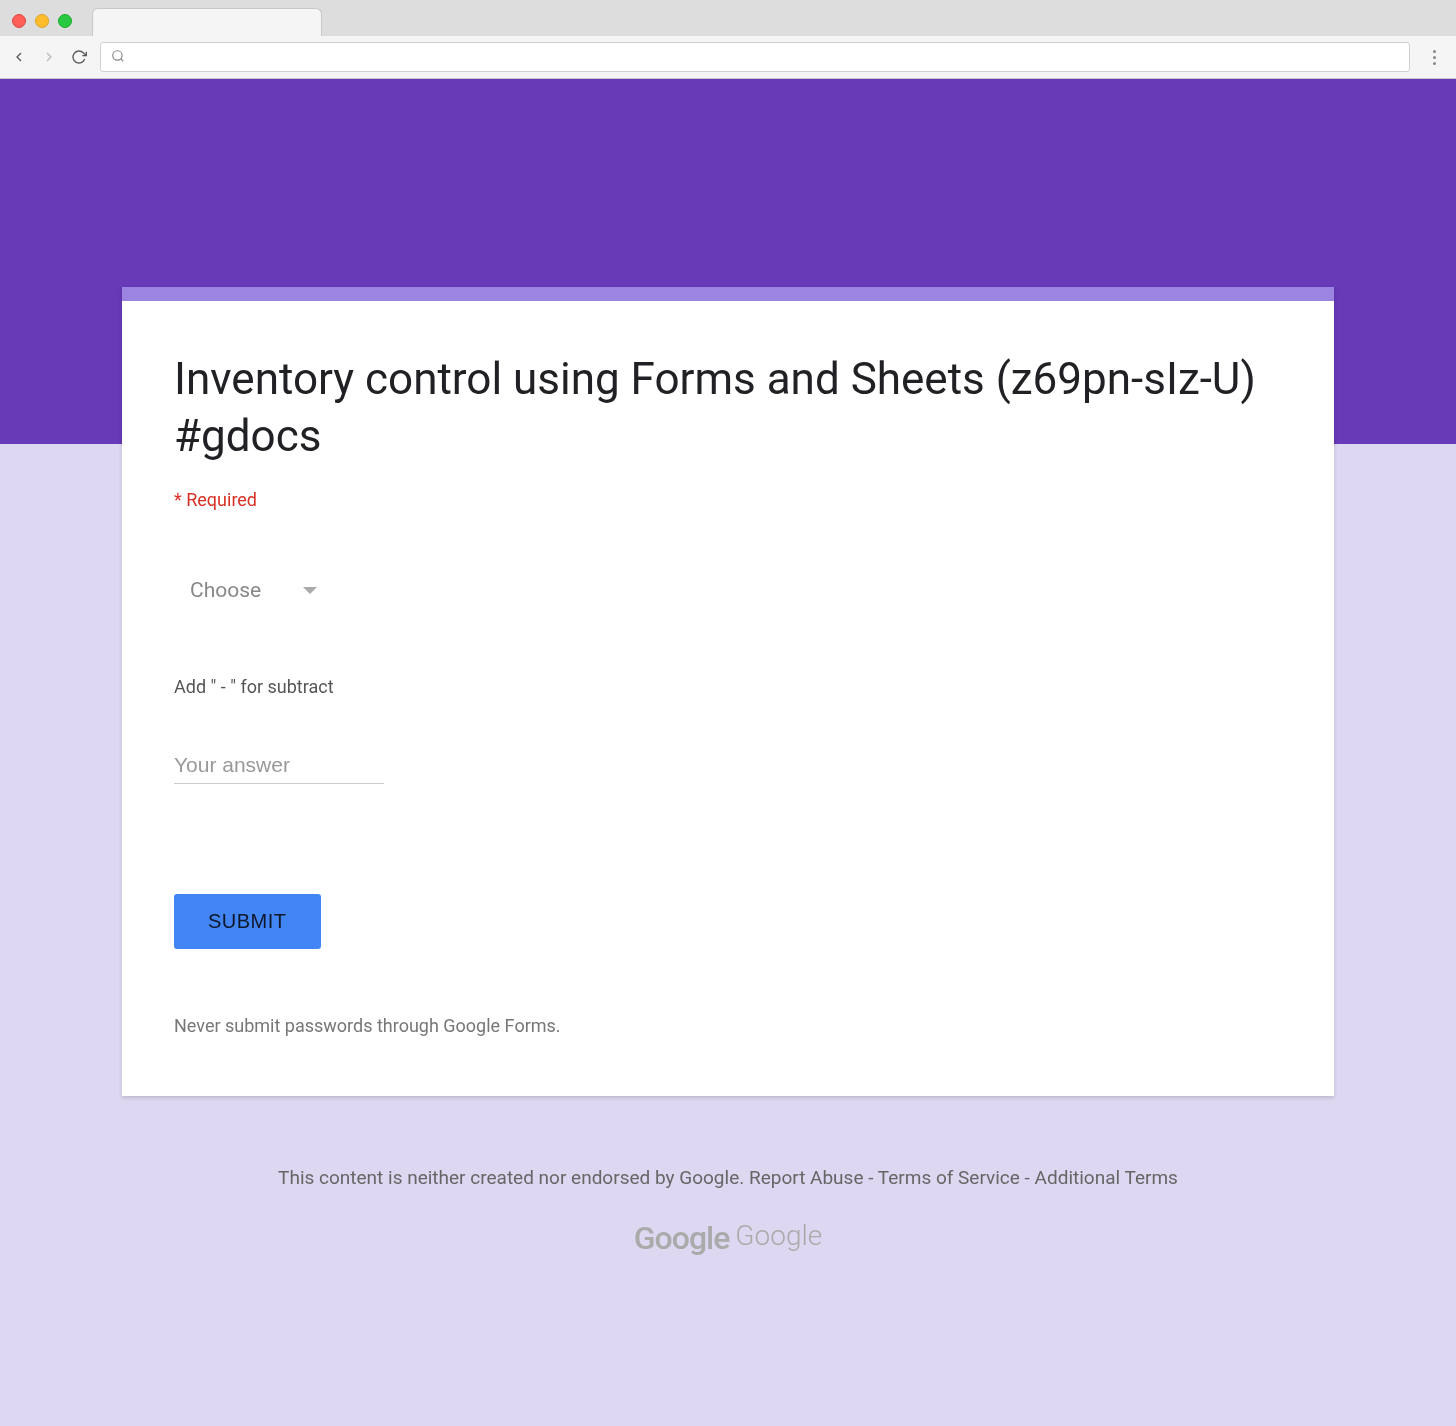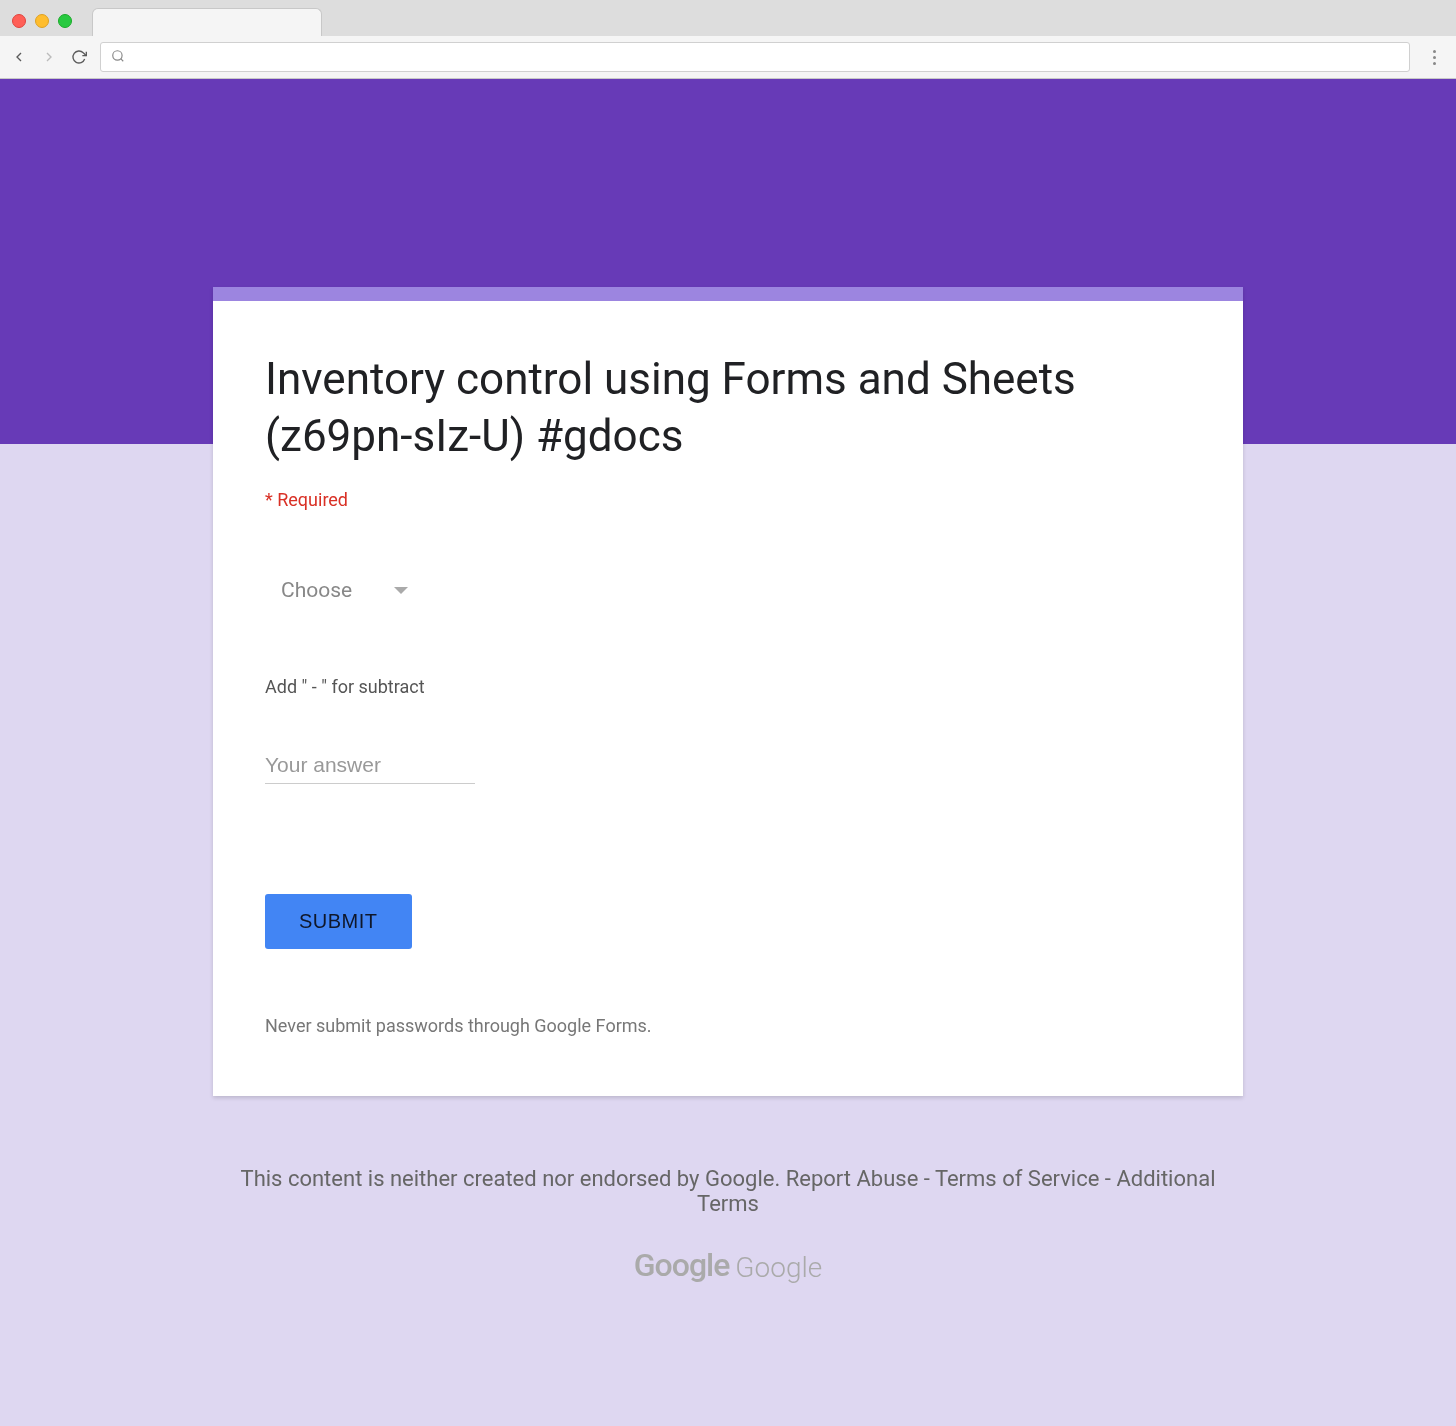--- a/index.html
+++ b/index.html
@@ -111,21 +111,21 @@
     }
     .purple-banner {
       background: #673ab7;
       height: 365px;
     }
     .form-wrapper {
       position: absolute;
       top: 208px;
       left: 50%;
       transform: translateX(-50%);
-      width: 1030px;
+      width: 1212px;
     }
     .form-card {
       background: #fff;
       border-top: 14px solid #9c85e0;
       box-shadow: 0 2px 4px rgba(0,0,0,0.15);
       padding: 50px 52px 40px;
     }
     .form-title {
       font-size: 44px;
       font-weight: 400;
@@ -205,31 +205,31 @@
       margin-bottom: 20px;
       margin-top: 36px;
     }
     .footer {
       text-align: center;
       margin-top: 70px;
       padding: 0 20px;
     }
     .footer-text {
       color: #666;
-      font-size: 22px;
+      font-size: 19px;
       margin-top: 26px;
     }
     .footer-link {
       color: #666;
       text-decoration: none;
     }
     .google-forms-logo {
       margin-top: 30px;
       display: flex;
-      align-items: flex-end;
+      align-items: flex-start;
       justify-content: center;
       gap: 6px;
       color: #aaa;
     }
     .g-logo {
       font-size: 32px;
       font-weight: 500;
       letter-spacing: -1px;
     }
     .forms-text {

